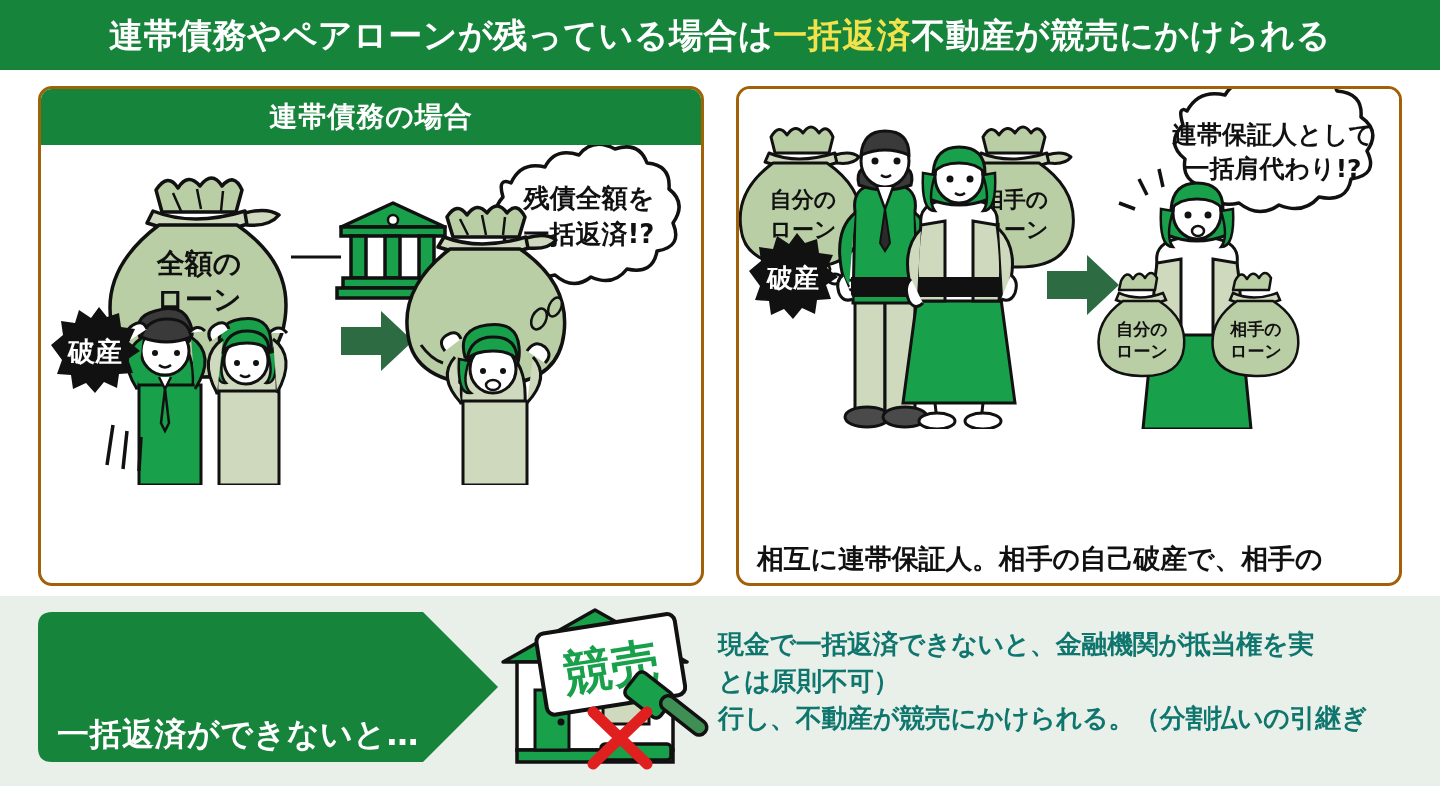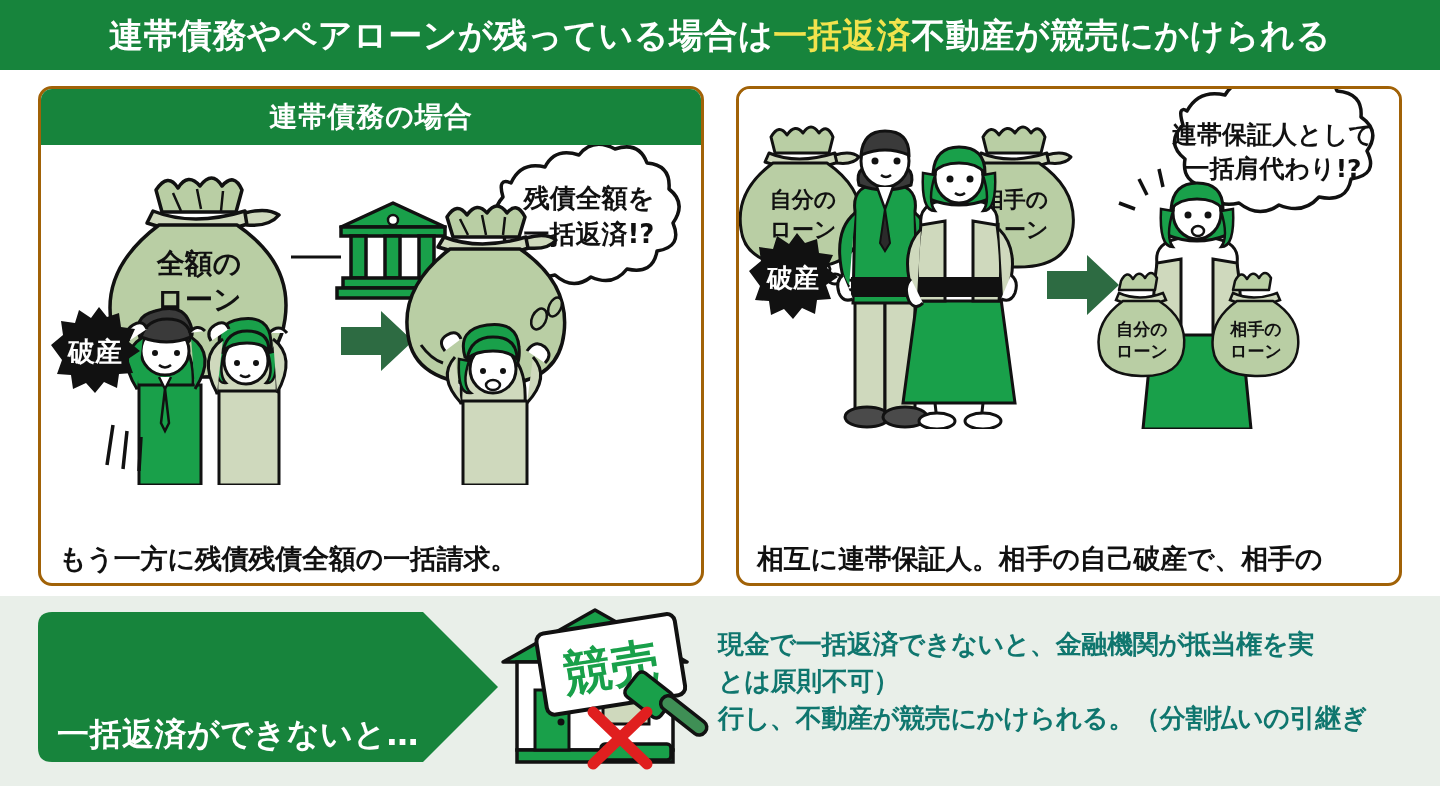--- a/index.html
+++ b/index.html
@@ -187,21 +187,20 @@
             <path d="M420 258 q-24 -26 -6 -46" stroke="#111" stroke-width="3" fill="#cfd9bd"></path>
             <path d="M486 258 q24 -26 6 -46" stroke="#111" stroke-width="3" fill="#cfd9bd"></path>
             <path d="M404 206 q-8 -10 2 -16 q10 -6 14 4" fill="#fff" stroke="#111" stroke-width="3"></path>
             <path d="M486 206 q8 -12 18 -4 q8 8 0 16" fill="#fff" stroke="#111" stroke-width="3"></path>
             <ellipse cx="498" cy="174" rx="7" ry="11" transform="rotate(25 498 174)" fill="#b9cea4" stroke="#111" stroke-width="2.5"></ellipse>
             <ellipse cx="514" cy="162" rx="6" ry="10" transform="rotate(25 514 162)" fill="#b9cea4" stroke="#111" stroke-width="2.5"></ellipse>
           </g>
         </svg>
       </div>
       <div class="panel-caption">
-        <div>もう一方に残債残債全額の一括請求。</div>
       </div>
     </div>
 
     <div class="panel right">
       <div class="panel-art">
         <svg class="art-svg" width="660" height="340" viewBox="0 0 660 340">
 
           <g>
             <path d="M32 48 q8 -14 16 -2 q8 -12 16 -2 q8 -12 16 0 q8 -10 14 4 l-4 16 l-54 0 z" fill="#b9cea4" stroke="#111" stroke-width="3" stroke-linejoin="round"></path>
             <path d="M30 64 q28 12 66 0 l4 9 q-38 13 -74 0 z" fill="#cfd9bd" stroke="#111" stroke-width="3" stroke-linejoin="round"></path>

